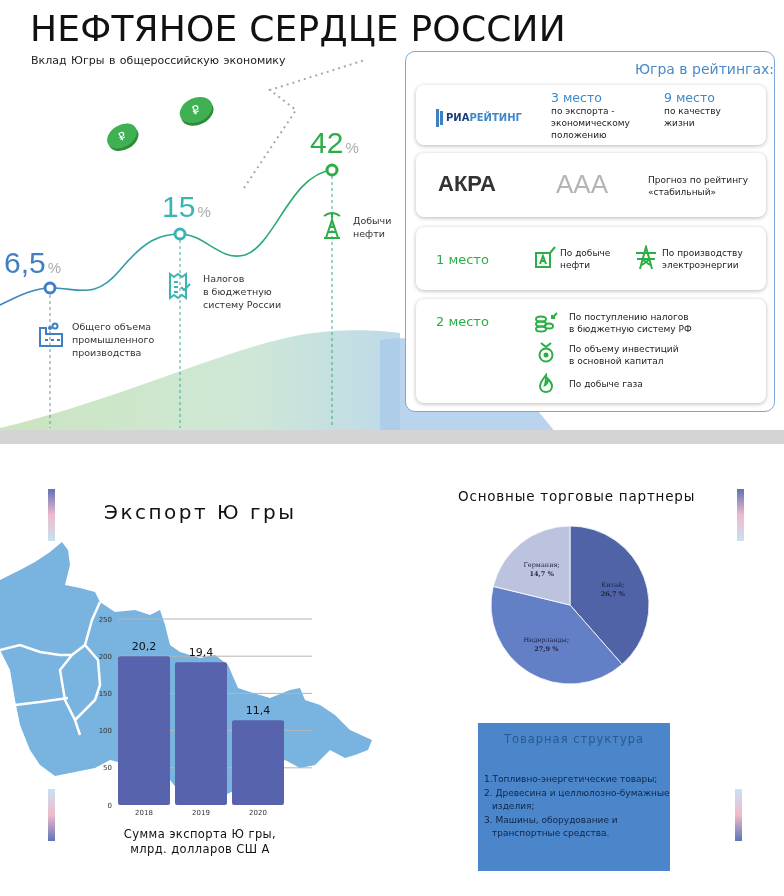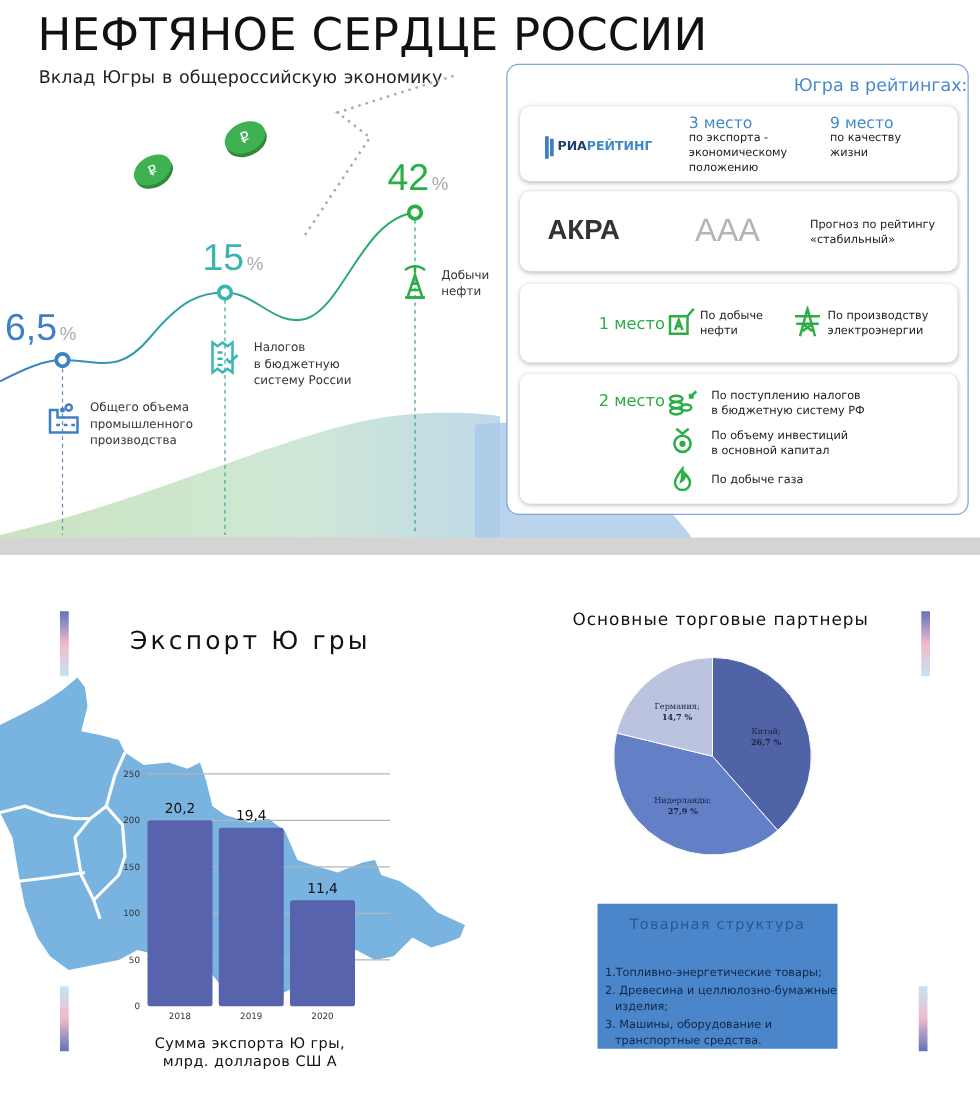--- a/index.html
+++ b/index.html
@@ -2,44 +2,44 @@
 <html><head>
 <meta charset="utf-8">
 <style>
   * { box-sizing: border-box; margin: 0; padding: 0; }
   html, body { width: 784px; height: 896px; background: #ffffff; overflow: hidden; }
   body { position: relative; font-family: "DejaVu Sans", sans-serif; color: #222; }
   .abs { position: absolute; }
 
   
   #main-title { left: 30px; top: 8px; font-size: 36px; font-family: "DejaVu Sans", sans-serif; font-weight: 400; color: #111; letter-spacing: 0.2px; white-space: nowrap; }
-  #subtitle { left: 31px; top: 54px; font-size: 14px; color: #222; white-space: nowrap; word-spacing: 1px; }
+  #subtitle { left: 31px; top: 54px; font-size: 11px; color: #222; white-space: nowrap; word-spacing: 1px; }
 
   .big-num { font-family: "Liberation Sans", sans-serif; font-size: 30px; line-height: 1; white-space: nowrap; }
   .big-num .pct { font-size: 15px; color: #aaa; margin-left: 2px; }
   .lbl { font-size: 9.5px; line-height: 13px; color: #333; white-space: nowrap; }
 
   
   #ratings { left: 405px; top: 51px; width: 370px; height: 361px; border: 1.4px solid #7fa6d6; border-radius: 10px; background: #fff; }
   #ratings-title { left: 0; width: 100%; top: 9px; text-align: right; font-size: 14px; color: #4a8ac9; }
   .card { position: absolute; left: 10px; width: 350px; background: #fff; border-radius: 8px; box-shadow: 0 1px 4px rgba(0,0,0,0.28); }
   .blue-t { color: #3f88c9; font-size: 12.5px; }
   .small-t { font-size: 9px; line-height: 12px; color: #222; white-space: nowrap; }
-  .green-t { color: #2cae47; font-size: 13px; margin-left: 43px; }
+  .green-t { color: #2cae47; font-size: 13px; }
 
   #gray-bar { left: 0; top: 430px; width: 784px; height: 14px; background: #d4d4d4; }
 
   
   #export-title { left: 104px; top: 500px; font-size: 20px; letter-spacing: 2.5px; color: #111; white-space: nowrap; }
   #partners-title { left: 458px; top: 488px; font-size: 13.5px; letter-spacing: 0.8px; color: #111; white-space: nowrap; }
   .gradbar { position: absolute; width: 7px; height: 52px; }
   .grad-down { background: linear-gradient(to bottom, #5f74b8, #f0b9cc 50%, #c5e4f3); }
   .grad-up { background: linear-gradient(to top, #5f74b8, #f0b9cc 50%, #c5e4f3); }
 
-  #struct-box { left: 478px; top: 723px; width: 192px; height: 116px; background: #4a86c9; }
+  #struct-box { left: 478px; top: 723px; width: 192px; height: 148px; background: #4a86c9; }
   #struct-title { left: 0; top: 8px; width: 100%; text-align: center; font-size: 11.5px; line-height: 16px; letter-spacing: 1px; color: #2b5993; }
   #struct-list { left: 6px; top: 50px; font-size: 9px; line-height: 13.5px; color: #10264a; }
   #struct-list div { white-space: nowrap; }
 
   #bar-caption { left: 100px; top: 827px; width: 200px; text-align: center; font-size: 11.5px; line-height: 15px; color: #111; letter-spacing: 0.4px; }
 
   .axis-t { font-size: 7px; fill: #333; font-family: "DejaVu Sans", sans-serif; }
   .val-t { font-size: 11px; fill: #111; font-family: "DejaVu Sans", sans-serif; }
   .pie-t { font-size: 6.5px; fill: #1c2340; font-family: "DejaVu Serif", serif; }
 </style>

